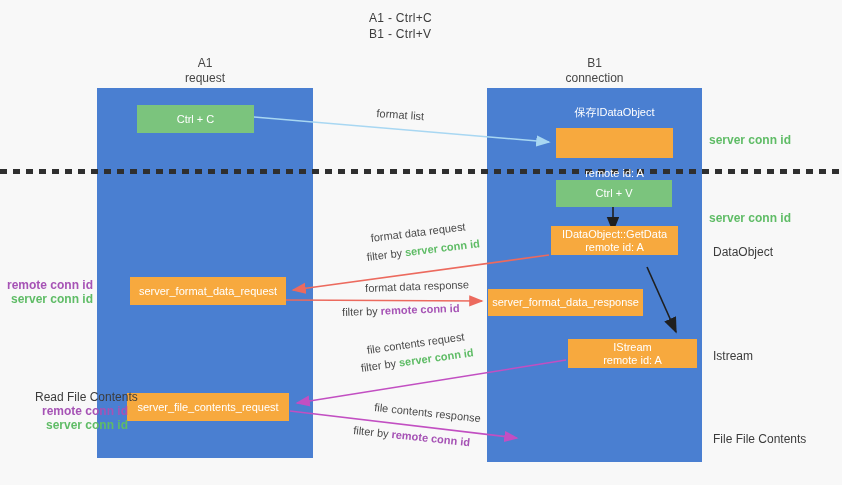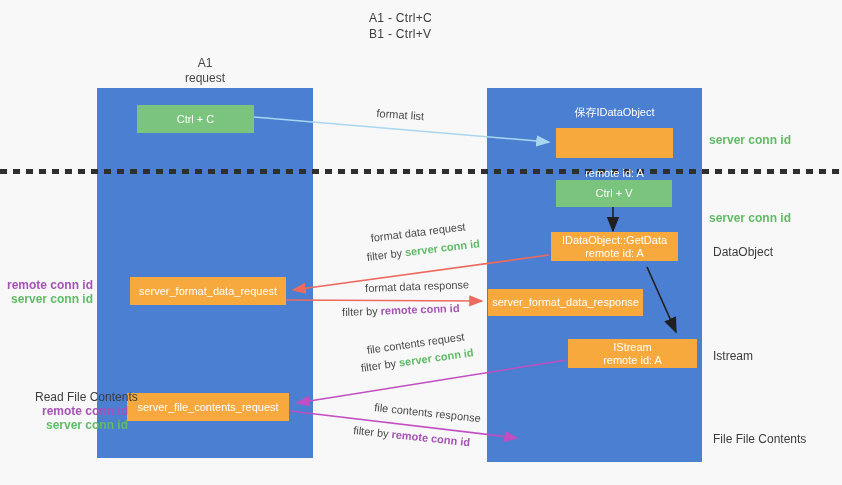--- a/index.html
+++ b/index.html
@@ -27,20 +27,24 @@
 <div class="stage">
 
   <div class="abs title" style="left:369px;top:10px;">
     <div>A1 - Ctrl+C</div>
     <div>B1 - Ctrl+V</div>
   </div>
 
   <div class="abs colhead" style="left:97px;top:56px;width:216px;">
     <div>A1</div>
     <div>request</div>
+  </div>
+  <div class="abs colhead" style="left:487px;top:56px;width:215px;">
+    <div>B1</div>
+    <div>connection</div>
   </div>
 
   <div class="abs column" style="left:97px;top:88px;width:216px;height:370px;"></div>
   <div class="abs column" style="left:487px;top:88px;width:215px;height:374px;"></div>
 
   <div class="abs dotted" style="left:0;top:169px;width:842px;height:5px;"></div>
 
   <svg class="overlay" width="842" height="485" viewBox="0 0 842 485">
     <defs>
       <marker id="m-blue" markerWidth="9" markerHeight="8" refX="8" refY="3.5" orient="auto">
@@ -75,21 +79,21 @@
     <div>server_file_contents_request</div>
   </div>
 
   <div class="node orange" style="left:556px;top:128px;width:117px;height:30px;gap:48px;">
     <div>保存IDataObject</div>
     <div>remote id: A</div>
   </div>
   <div class="node green" style="left:556px;top:180px;width:116px;height:27px;">
     <div>Ctrl + V</div>
   </div>
-  <div class="node orange" style="left:551px;top:232px;width:127px;height:29px;">
+  <div class="node orange" style="left:551px;top:226px;width:127px;height:29px;">
     <div>IDataObject::GetData</div>
     <div>remote id: A</div>
   </div>
   <div class="node orange" style="left:488px;top:289px;width:155px;height:27px;">
     <div>server_format_data_response</div>
   </div>
   <div class="node orange" style="left:568px;top:339px;width:129px;height:29px;">
     <div>IStream</div>
     <div>remote id: A</div>
   </div>

